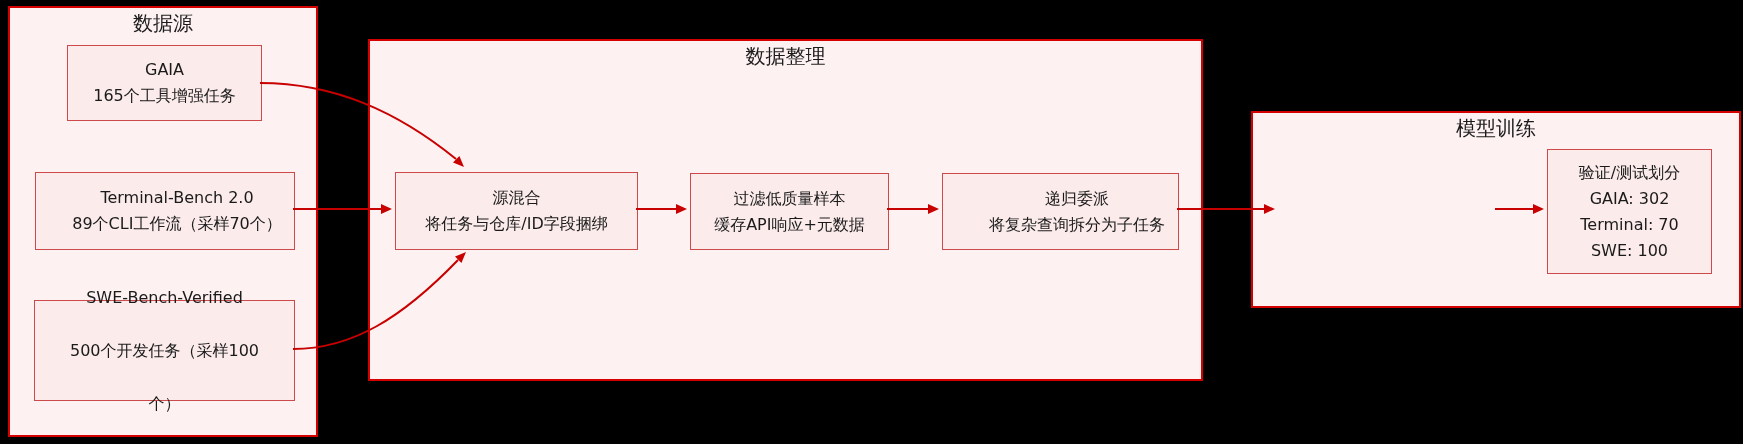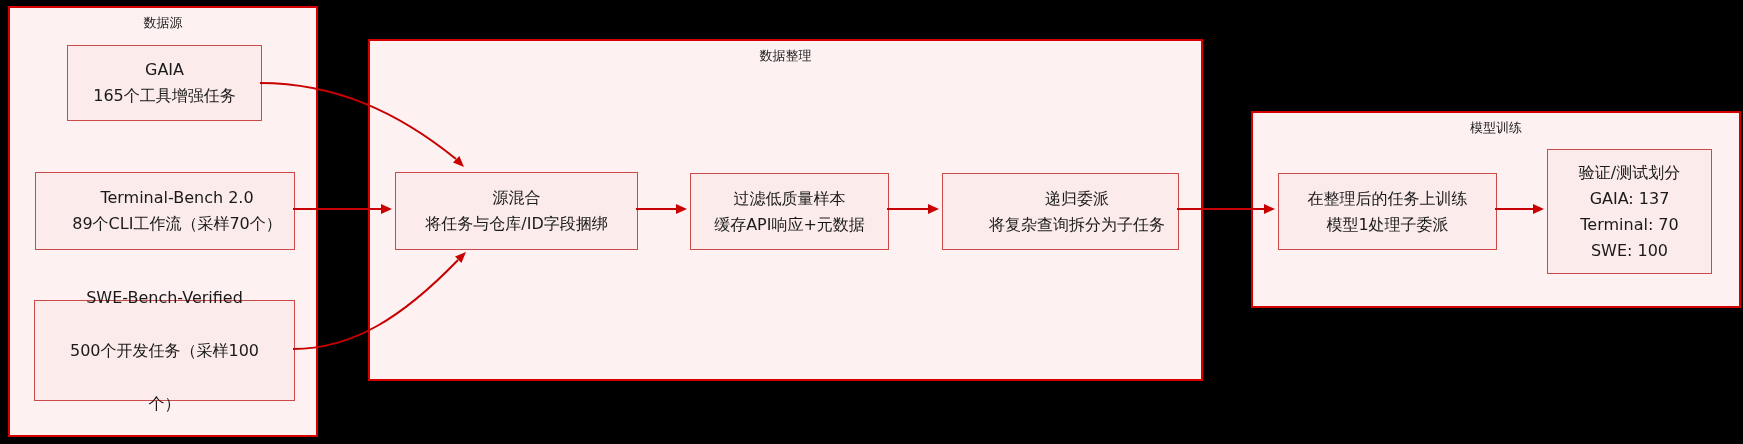--- a/index.html
+++ b/index.html
@@ -21,21 +21,21 @@
     background: #fdf1f1;
     border: 2px solid #d40000;
     box-sizing: border-box;
   }
   .group-title {
     position: absolute;
     top: 5px;
     left: 0;
     width: 100%;
     text-align: center;
-    font-size: 13px;
+    font-size: 20px;
     line-height: 20px;
     color: #1a1a1a;
   }
   .node {
     position: absolute;
     background: #fbebeb;
     border: 1.5px solid #cc4a4a;
     box-sizing: border-box;
     display: flex;
     flex-direction: column;
@@ -105,28 +105,24 @@
 
     <div class="node" style="left:572px; top:132px; width:237px; height:77px;padding-left:33px;">
       <div class="node-line">递归委派</div>
       <div class="node-line">将复杂查询拆分为子任务</div>
     </div>
   </div>
 
   <div class="group" style="left:1251px; top:111px; width:490px; height:197px;">
     <div class="group-title">模型训练</div>
 
-    <div class="node" style="left:25px; top:60px; width:219px; height:77px;">
-      <div class="node-line">在整理后的任务上训练</div>
-      <div class="node-line">模型1处理子委派</div>
-    </div>
 
     <div class="node" style="left:294px; top:36px; width:165px; height:125px;">
       <div class="node-line">验证/测试划分</div>
-      <div class="node-line">GAIA: 137</div>
+      <div class="node-line">GAIA: 302</div>
       <div class="node-line">Terminal: 70</div>
       <div class="node-line">SWE: 100</div>
     </div>
   </div>
 
   <svg class="edges-layer" width="1743" height="444" viewBox="0 0 1743 444">
 
     <path d="M260,83 C335,83 398,112 456,159"></path>
     <polygon points="464,167 453,162.4 459.4,156"></polygon>
 

